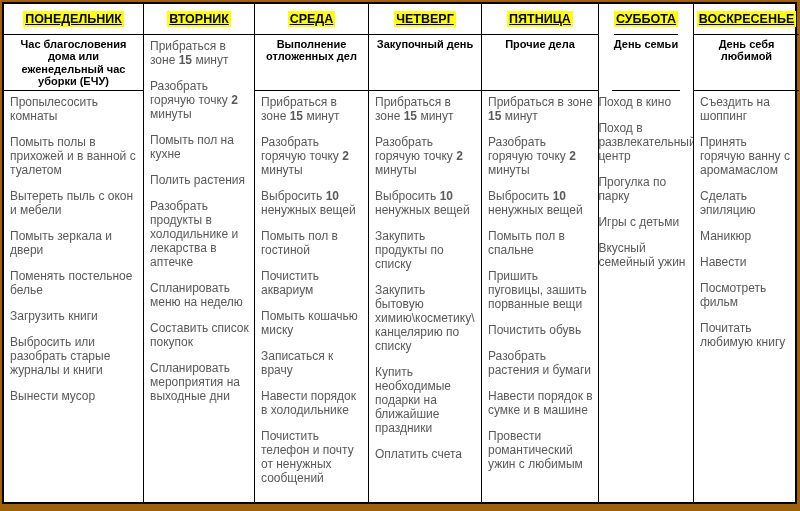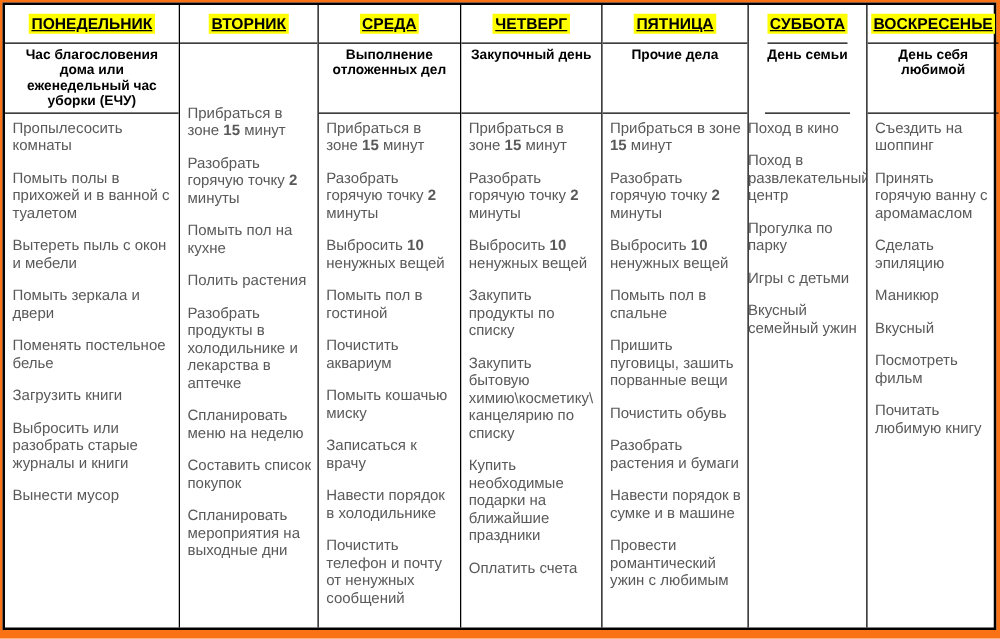--- a/index.html
+++ b/index.html
@@ -5,21 +5,21 @@
   html, body {
     margin: 0;
     padding: 0;
     background: #ffffff;
     font-family: "Liberation Sans", sans-serif;
   }
   #stage {
     position: relative;
     width: 800px;
     height: 511px;
-    background: #f97316;
+    background: #a16207;
     overflow: hidden;
   }
   .schedule {
     position: absolute;
     left: 2px;
     top: 2px;
     width: 795px;
     height: 502px;
     border: 2px solid #000000;
     box-sizing: border-box;
@@ -92,21 +92,21 @@
           <div class="task">Пропылесосить комнаты</div>
           <div class="task">Помыть полы в прихожей и в ванной с туалетом</div>
           <div class="task">Вытереть пыль с окон и мебели</div>
           <div class="task">Помыть зеркала и двери</div>
           <div class="task">Поменять постельное белье</div>
           <div class="task">Загрузить книги</div>
           <div class="task">Выбросить или разобрать старые журналы и книги</div>
           <div class="task">Вынести мусор</div>
         </div>
       </div>
-      <div class="col" style="width: 111px; flex: 0 0 111px; gap: 44px;">
+      <div class="col" style="width: 111px; flex: 0 0 111px;">
         <div class="head">
           <span class="hl">ВТОРНИК</span>
         </div>
         <div class="body">
           <div class="task">Прибраться в зоне <b>15</b> минут</div>
           <div class="task">Разобрать горячую точку <b>2</b> минуты</div>
           <div class="task">Помыть пол на кухне</div>
           <div class="task">Полить растения</div>
           <div class="task">Разобрать продукты в холодильнике и лекарства в аптечке</div>
           <div class="task">Спланировать меню на неделю</div>
@@ -179,19 +179,19 @@
       <div class="col" style="width: 105px; flex: 0 0 105px;">
         <div class="head">
           <span class="hl">ВОСКРЕСЕНЬЕ</span>
         </div>
         <div class="sub">День себя любимой</div>
         <div class="body">
           <div class="task">Съездить на шоппинг</div>
           <div class="task">Принять горячую ванну с аромамаслом</div>
           <div class="task">Сделать эпиляцию</div>
           <div class="task">Маникюр</div>
-          <div class="task">Вкусный</div>
+          <div class="task">Навести</div>
           <div class="task">Посмотреть фильм</div>
           <div class="task">Почитать любимую книгу</div>
         </div>
       </div>
     </div>
 </div>
 
 </body></html>

